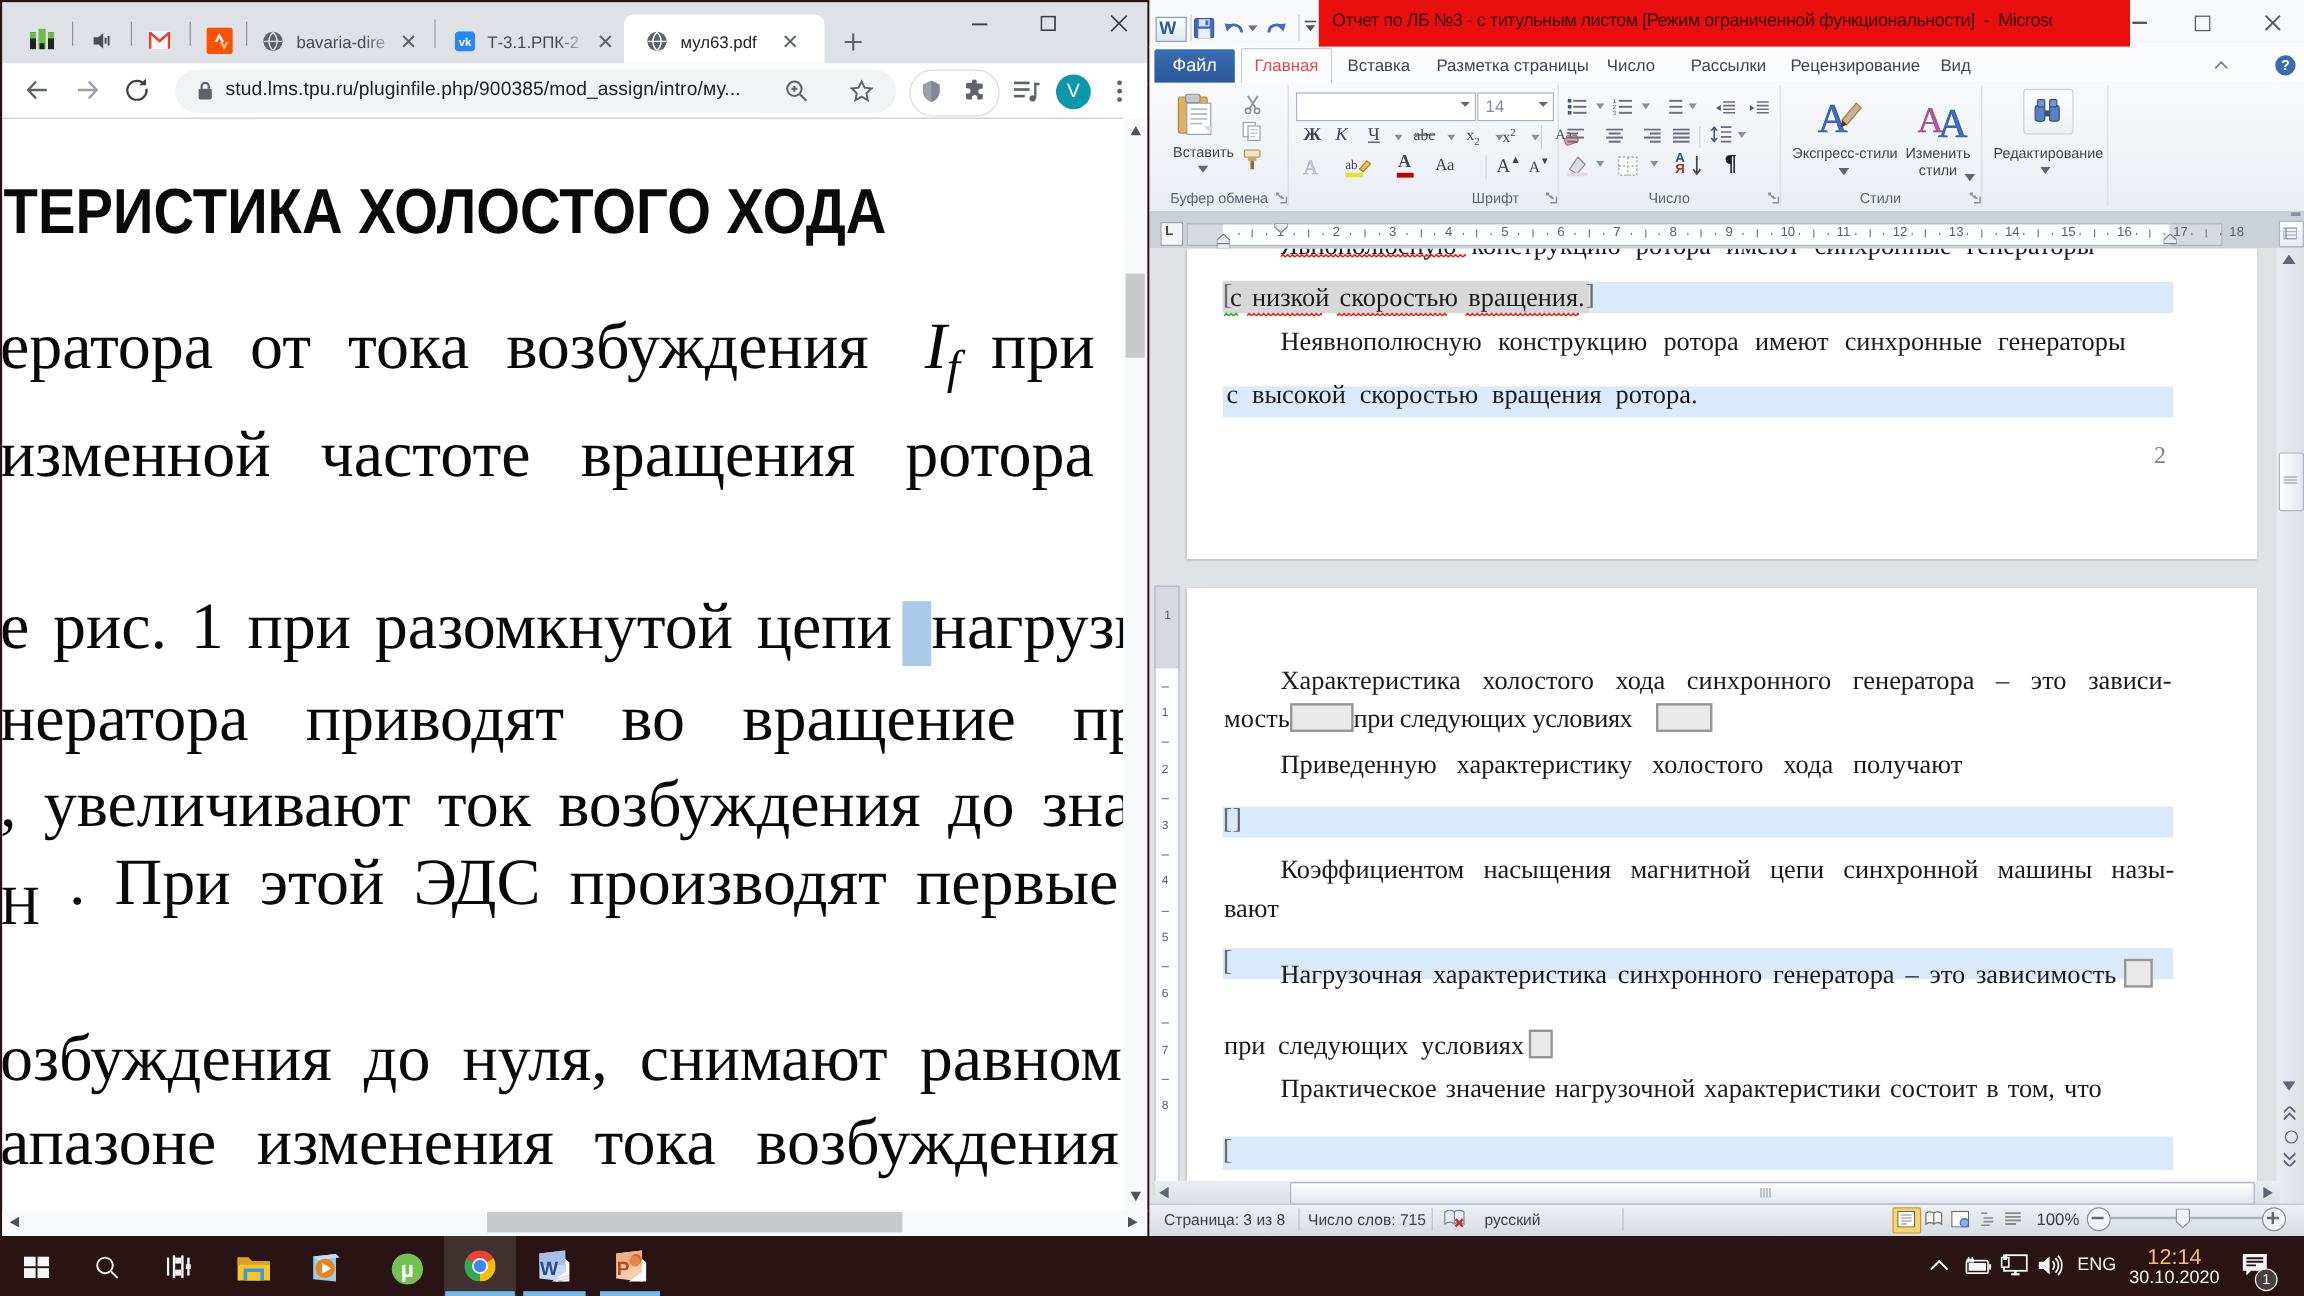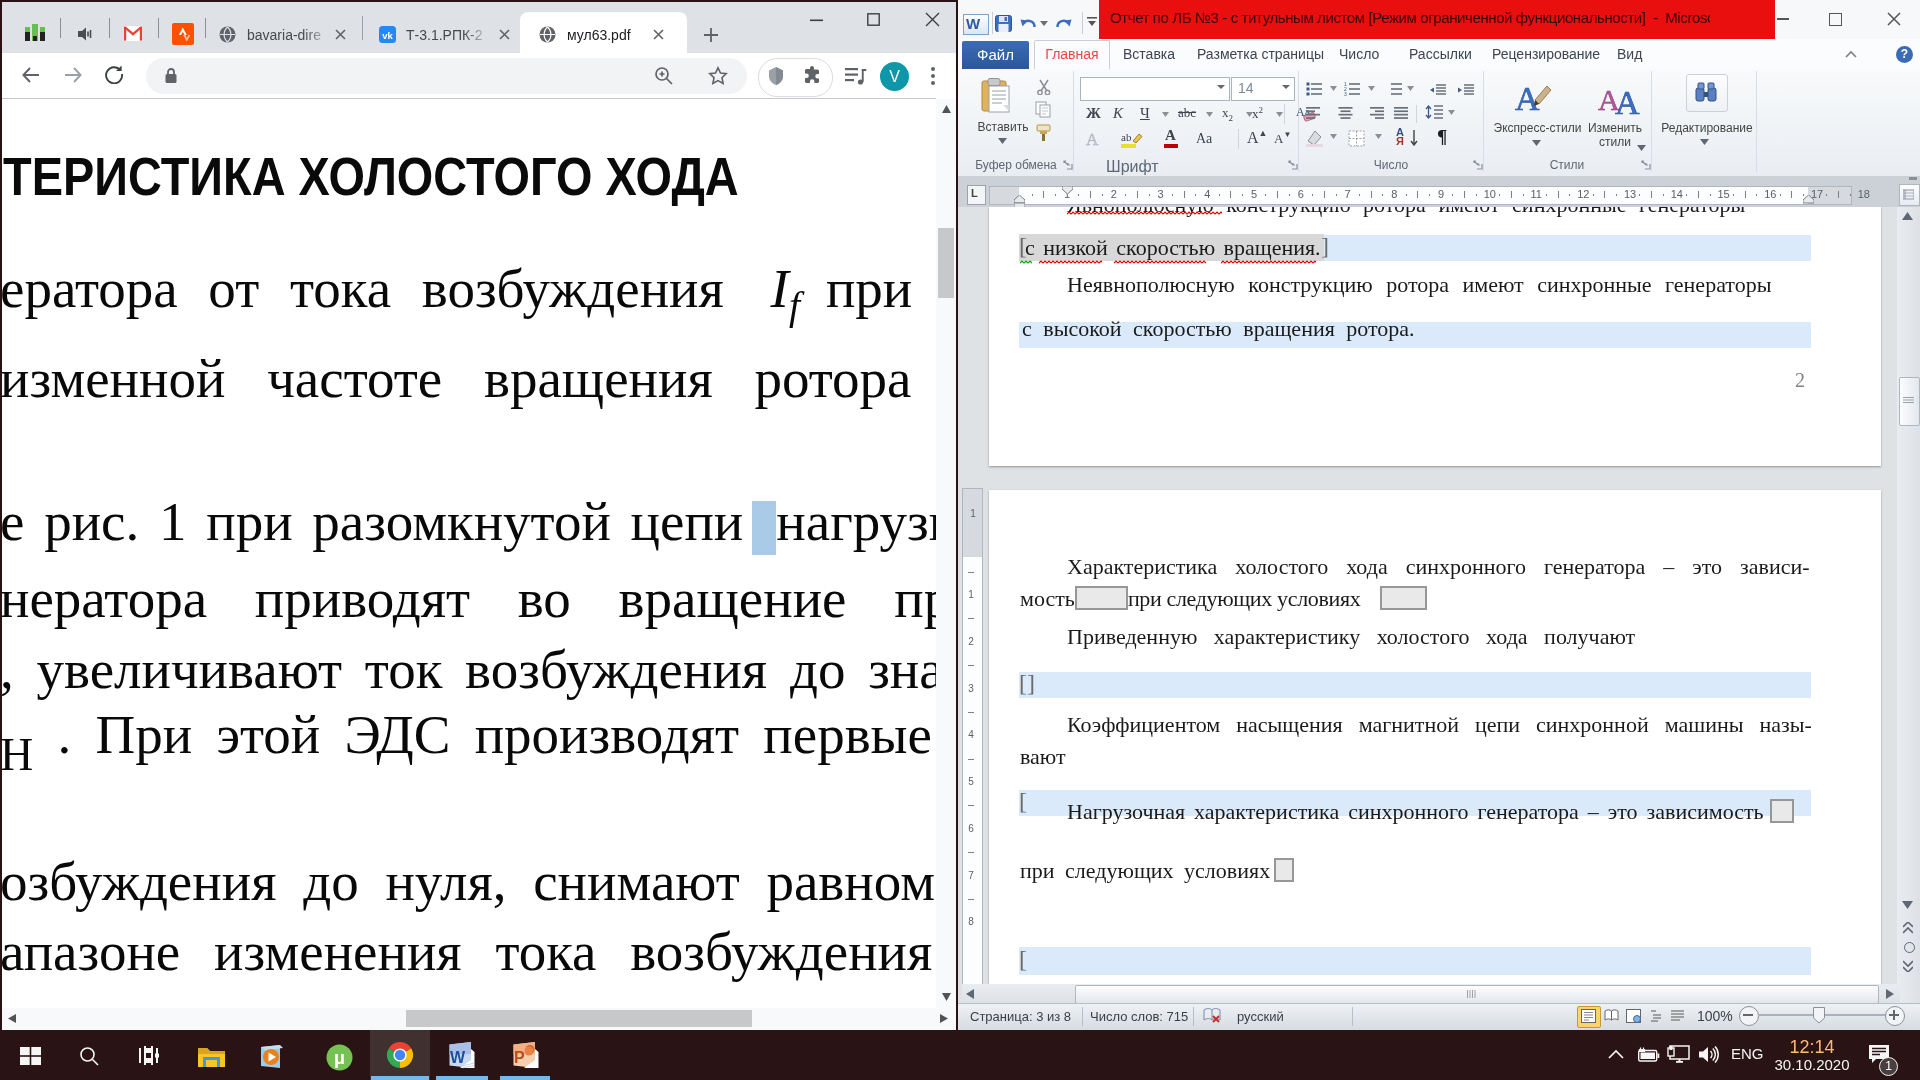--- a/index.html
+++ b/index.html
@@ -98,20 +98,21 @@
     </svg>
 <svg class="abs" style="left:102px;top:62px;" width="20" height="20" viewBox="0 0 20 20">
 <path d="M16.5 6.5 A8 8 0 1 0 18 10" stroke="#3c4043" stroke-width="1.9" fill="none"></path>
 <path d="M17.6 1.5 V7 H12" fill="#3c4043" stroke="none"></path>
     </svg>
 <div style="position:absolute;left:144px;top:56px;width:601px;height:36px;border-radius:18px;background:#f1f3f4;"></div>
 <svg class="abs" style="left:162px;top:65px;" width="14" height="18" viewBox="0 0 14 18">
 <rect x="1.5" y="7" width="11" height="9" rx="1.5" fill="#5f6368"></rect>
 <path d="M4 7 V5 a3 3 0 0 1 6 0 V7" stroke="#5f6368" stroke-width="1.8" fill="none"></path>
     </svg>
+<div style="position:absolute;left:186px;top:64px;width:470px;height:22px;font-size:16px;color:#202124;letter-spacing:0.1px;">stud.lms.tpu.ru/pluginfile.php/900385/mod_assign/intro/му...</div>
 <svg class="abs" style="left:652px;top:64px;" width="20" height="20" viewBox="0 0 20 20">
 <circle cx="8" cy="8" r="6" stroke="#5f6368" stroke-width="1.7" fill="none"></circle>
 <path d="M12.5 12.5 L18 18 M8 5.5 V10.5 M5.5 8 H10.5" stroke="#5f6368" stroke-width="1.7" fill="none"></path>
     </svg>
 <svg class="abs" style="left:706px;top:64px;" width="20" height="20" viewBox="0 0 20 20">
 <path d="M10 1.8 L12.5 7 L18.2 7.7 L14 11.7 L15.1 17.4 L10 14.6 L4.9 17.4 L6 11.7 L1.8 7.7 L7.5 7 Z" stroke="#5f6368" stroke-width="1.6" fill="none"></path>
     </svg>
 <div style="position:absolute;left:756px;top:56px;width:73px;height:37px;border:1px solid #dadce0;border-radius:19px;background:#fff;"></div>
 <svg class="abs" style="left:766px;top:64px;" width="16" height="20" viewBox="0 0 16 20">
 <path d="M8 1 L15 4.5 V10 C15 15 11 18 8 19 C5 18 1 15 1 10 V4.5 Z" fill="#9aa0a6"></path>
@@ -210,21 +211,21 @@
       <path d="M1 7 L6 2 L11 7" stroke="#7a8087" stroke-width="1.6" fill="none"></path>
     </svg>
 <div style="position:absolute;left:938px;top:46px;width:17px;height:17px;border-radius:50%;background:#3a6cb5;color:#fff;font-size:12px;font-weight:bold;text-align:center;line-height:17px;">?</div>
 <div style="position:absolute;left:0;top:69px;width:962px;height:107px;background:linear-gradient(#f8fafb,#eef1f5 70%,#e9edf2);border-bottom:1px solid #c3c9d1;"></div>
 <div style="position:absolute;left:115px;top:71px;width:1px;height:101px;background:#d8dde3;"></div>
 <div style="position:absolute;left:340px;top:71px;width:1px;height:101px;background:#d8dde3;"></div>
 <div style="position:absolute;left:525px;top:71px;width:1px;height:101px;background:#d8dde3;"></div>
 <div style="position:absolute;left:693px;top:71px;width:1px;height:101px;background:#d8dde3;"></div>
 <div style="position:absolute;left:798px;top:71px;width:1px;height:101px;background:#d8dde3;"></div>
 <div style="position:absolute;left:-22px;top:158px;width:160px;text-align:center;font-size:12px;color:#5e6773;">Буфер обмена</div>
-<div style="position:absolute;left:148px;top:158px;width:160px;text-align:left;font-size:16px;color:#5e6773;">Шрифт</div>
+<div style="position:absolute;left:148px;top:158px;width:160px;text-align:right;font-size:12px;color:#5e6773;">Шрифт</div>
 <div style="position:absolute;left:353px;top:158px;width:160px;text-align:center;font-size:12px;color:#5e6773;">Число</div>
 <div style="position:absolute;left:529px;top:158px;width:160px;text-align:center;font-size:12px;color:#5e6773;">Стили</div>
 <svg class="abs" style="left:105px;top:160px;" width="10" height="10" viewBox="0 0 10 10">
       <path d="M1 3 V1 H3 M1 1 L5 5 M7 5 H5 V3" stroke="#8a9099" stroke-width="1.2" fill="none"></path>
       <path d="M4 9 H9 V4" stroke="#8a9099" stroke-width="1.2" fill="none"></path>
     </svg>
 <svg class="abs" style="left:330px;top:160px;" width="10" height="10" viewBox="0 0 10 10">
       <path d="M1 3 V1 H3 M1 1 L5 5 M7 5 H5 V3" stroke="#8a9099" stroke-width="1.2" fill="none"></path>
       <path d="M4 9 H9 V4" stroke="#8a9099" stroke-width="1.2" fill="none"></path>
     </svg>
@@ -567,20 +568,21 @@
 <div class="abs serif nw" style="position:absolute;left:62px;top:378px;font-size:22px;line-height:27px;color:#1a1a1a;word-spacing:0px;">мость<span style="display:inline-block;width:49px;height:20px;background:#e9e9e9;border:2px solid #979797;vertical-align:-4px;margin-left:0px;"></span><span style="letter-spacing:-0.35px;">при следующих условиях</span><span style="display:inline-block;width:43px;height:20px;background:#e9e9e9;border:2px solid #979797;vertical-align:-4px;margin-left:20px;"></span></div>
 <div class="abs serif nw" style="position:absolute;left:109px;top:416px;font-size:22px;line-height:27px;color:#1a1a1a;word-spacing:11px;">Приведенную характеристику холостого хода получают</div>
 <div style="position:absolute;left:61px;top:465px;width:792px;height:26px;background:#dbeafa;"></div>
 <div class="abs serif" style="position:absolute;left:61px;top:463px;font-size:24px;color:#6a6a6a;">[]</div>
 <div class="abs serif nw" style="position:absolute;left:109px;top:504px;font-size:22px;line-height:27px;color:#1a1a1a;word-spacing:10.5px;">Коэффициентом насыщения магнитной цепи синхронной машины назы-</div>
 <div class="abs serif nw" style="position:absolute;left:62px;top:536px;font-size:22px;line-height:27px;color:#1a1a1a;word-spacing:0px;">вают</div>
 <div style="position:absolute;left:61px;top:583px;width:792px;height:26px;background:#dbeafa;"></div>
 <div class="abs serif" style="position:absolute;left:61px;top:581px;font-size:24px;color:#6a6a6a;">[</div>
 <div class="abs serif nw" style="position:absolute;left:109px;top:591px;font-size:22px;line-height:27px;color:#1a1a1a;word-spacing:3.5px;">Нагрузочная характеристика синхронного генератора – это зависимость<span style="display:inline-block;width:20px;height:20px;background:#e9e9e9;border:2px solid #979797;vertical-align:-4px;margin-left:6px;"></span></div>
 <div class="abs serif nw" style="position:absolute;left:62px;top:650px;font-size:22px;line-height:27px;color:#1a1a1a;word-spacing:5px;">при следующих условиях<span style="display:inline-block;width:16px;height:20px;background:#e9e9e9;border:2px solid #979797;vertical-align:-4px;margin-left:4px;"></span></div>
+<div class="abs serif nw" style="position:absolute;left:109px;top:686px;font-size:22px;line-height:27px;color:#1a1a1a;word-spacing:2px;">Практическое значение нагрузочной характеристики состоит в том, что</div>
 <div style="position:absolute;left:61px;top:740px;width:792px;height:28px;background:#dbeafa;"></div>
 <div class="abs serif" style="position:absolute;left:61px;top:739px;font-size:24px;color:#6a6a6a;">[</div>
 </div>
 <div style="position:absolute;left:939px;top:207px;width:23px;height:796px;background:linear-gradient(90deg,#e9ecf0,#dde1e6);"></div>
 <div style="position:absolute;left:951px;top:177px;width:8px;height:3px;background:#8a9099;"></div>
 <svg class="abs" style="left:944px;top:212px;" width="11" height="8" viewBox="0 0 11 8">
       <polygon points="5.5,0 11,8 0,8" fill="#5f6773"></polygon>
     </svg>
 <div style="position:absolute;left:941px;top:377px;width:19px;height:47px;background:linear-gradient(90deg,#fdfdfe,#e3e7ec);border:1px solid #aeb6bf;border-radius:2px;"></div>
 <div style="position:absolute;left:945px;top:397px;width:11px;height:1px;background:#9aa2ac;box-shadow:0 2.5px #9aa2ac,0 5px #9aa2ac;"></div>

